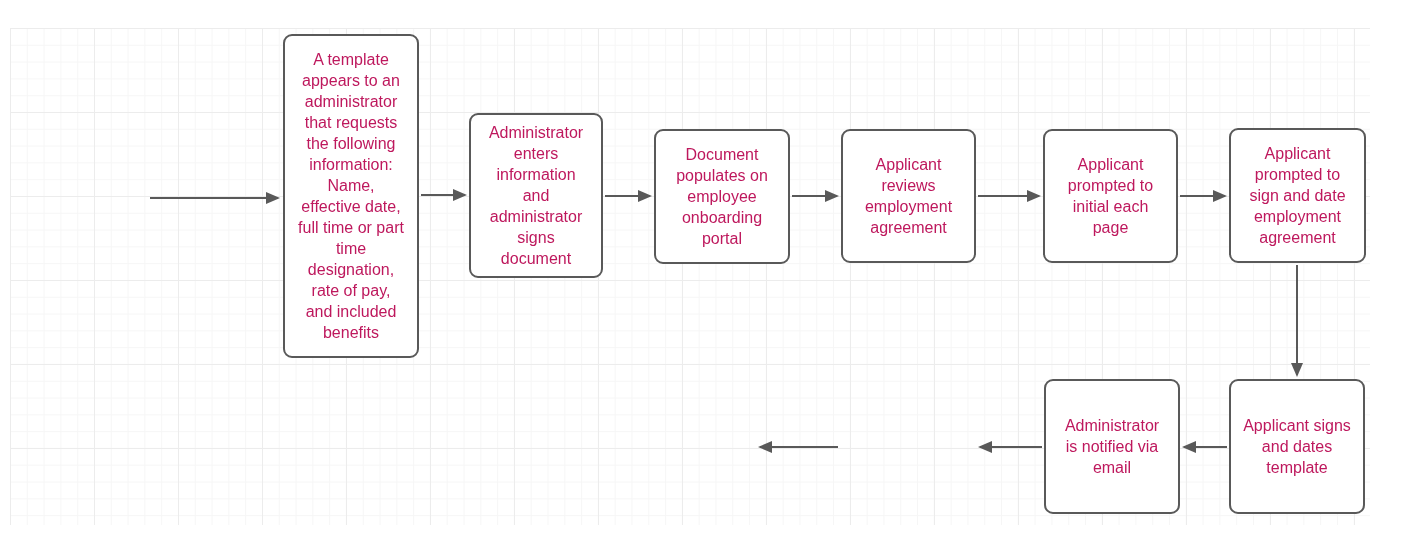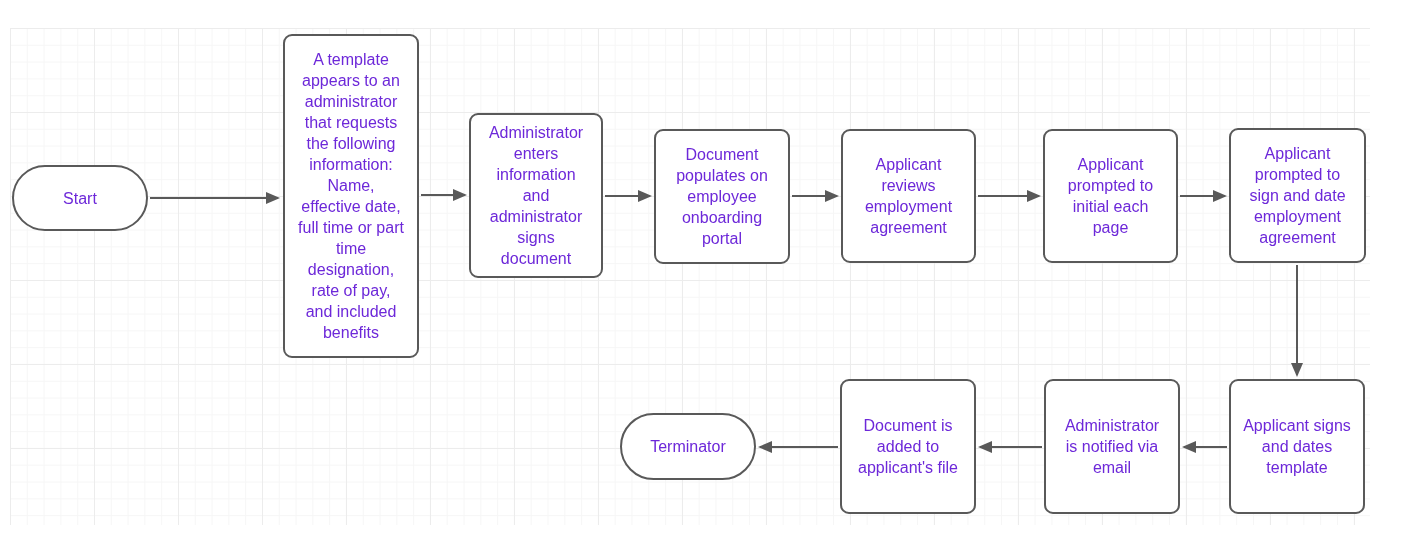--- a/index.html
+++ b/index.html
@@ -30,21 +30,21 @@
   }
   .connectors line { stroke: #595959; stroke-width: 2; }
   .node {
     position: absolute;
     background: #ffffff;
     border: 2px solid #595959;
     display: flex;
     align-items: center;
     justify-content: center;
     text-align: center;
-    color: #6d28d9;
+    color: #be185d;
     font-size: 16px;
     line-height: 21px;
   }
   .node-label { white-space: pre-line; padding: 0 2px; }
   .process { border-radius: 9px; }
   .terminator { border-radius: 34px; }
 
   
   .n-start            { left: 12px;   top: 165px; width: 136px; height: 66px; }
   .n-template         { left: 283px;  top: 34px;  width: 136px; height: 324px; }
@@ -75,23 +75,20 @@
     <line x1="605" y1="196" x2="650" y2="196" marker-end="url(#arrowhead)"></line>
     <line x1="792" y1="196" x2="837" y2="196" marker-end="url(#arrowhead)"></line>
     <line x1="978" y1="196" x2="1039" y2="196" marker-end="url(#arrowhead)"></line>
     <line x1="1180" y1="196" x2="1225" y2="196" marker-end="url(#arrowhead)"></line>
     <line x1="1297" y1="265" x2="1297" y2="375" marker-end="url(#arrowhead)"></line>
     <line x1="1227" y1="447" x2="1184" y2="447" marker-end="url(#arrowhead)"></line>
     <line x1="1042" y1="447" x2="980" y2="447" marker-end="url(#arrowhead)"></line>
     <line x1="838" y1="447" x2="760" y2="447" marker-end="url(#arrowhead)"></line>
   </svg>
 
-  <div class="node terminator n-start">
-    <span class="node-label">Start</span>
-  </div>
 
   <div class="node process n-template">
     <span class="node-label">A template
 appears to an
 administrator
 that requests
 the following
 information:
 Name,
 effective date,
@@ -148,22 +145,14 @@
 and dates
 template</span>
   </div>
 
   <div class="node process n-admin-notified">
     <span class="node-label">Administrator
 is notified via
 email</span>
   </div>
 
-  <div class="node process n-doc-added">
-    <span class="node-label">Document is
-added to
-applicant's file</span>
-  </div>
 
-  <div class="node terminator n-terminator">
-    <span class="node-label">Terminator</span>
-  </div>
 </div>
 
 </body></html>

